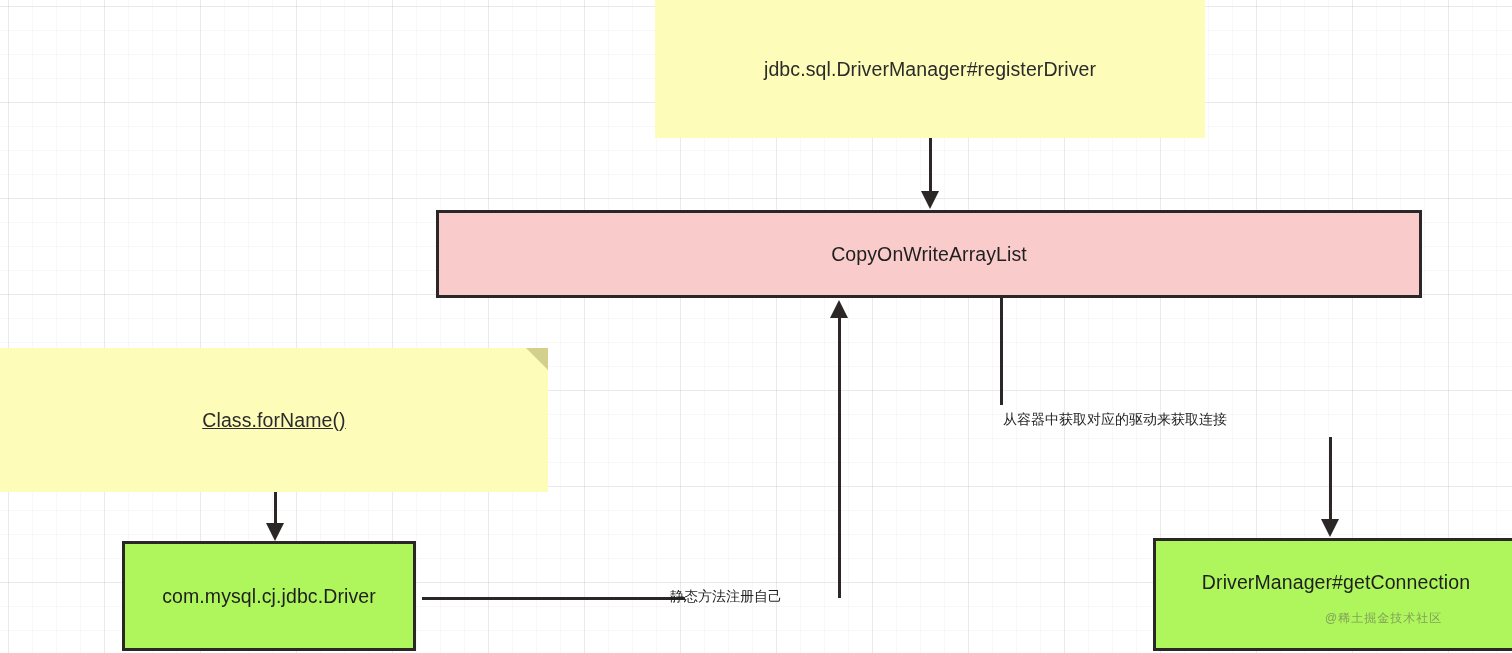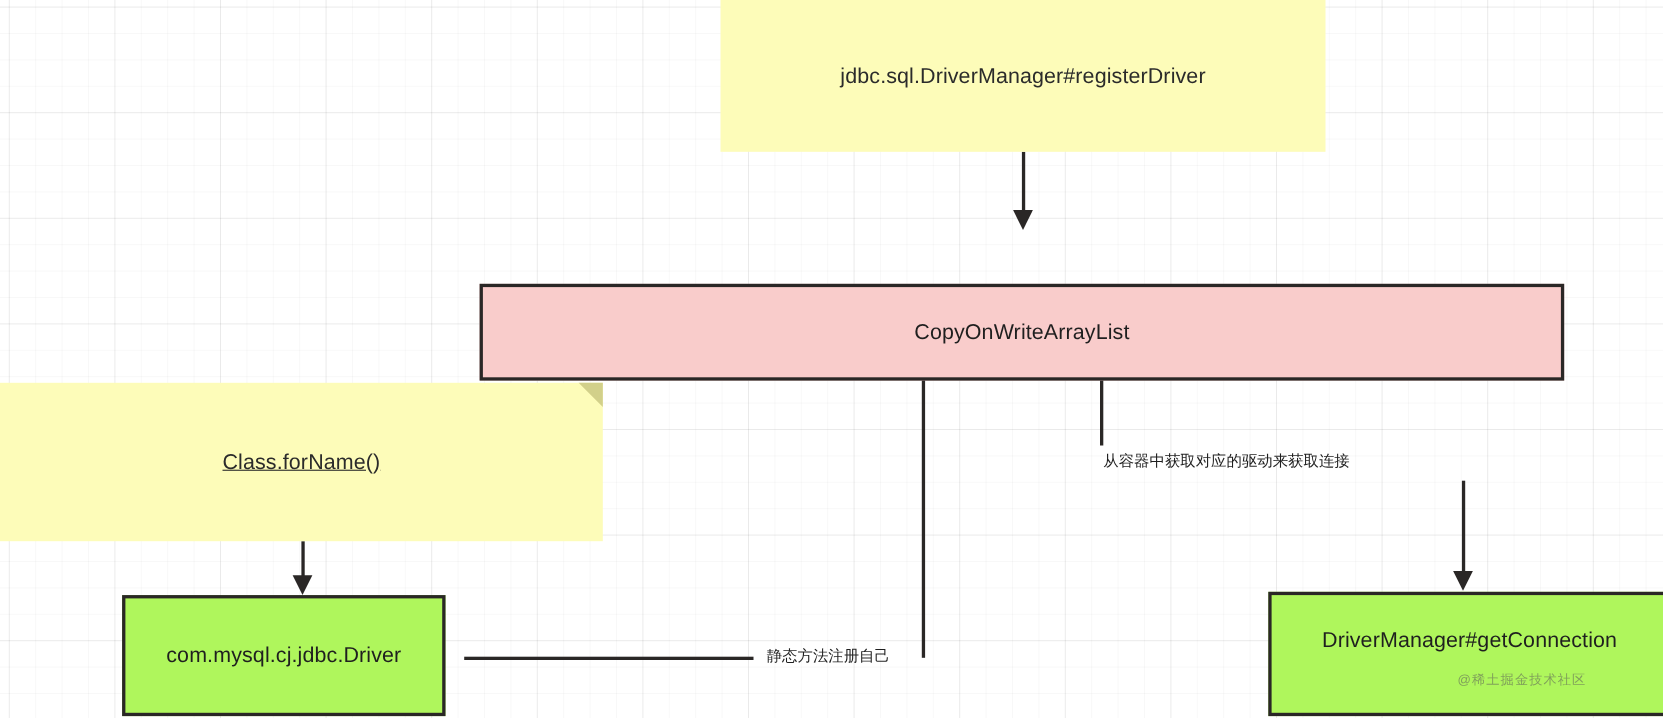--- a/index.html
+++ b/index.html
@@ -124,39 +124,39 @@
   <div class="arrowhead arrow-down" style="left:266px; top:523px;"></div>
 
   <div class="conn hline" style="left:422px; top:597px; width:263px;"></div>
   <div class="conn vline" style="left:838px; top:318px; height:280px;"></div>
   <div class="arrowhead arrow-up" style="left:830px; top:300px;"></div>
 
   <div class="conn vline" style="left:1000px; top:297px; height:108px;"></div>
   <div class="conn vline" style="left:1329px; top:437px; height:85px;"></div>
   <div class="arrowhead arrow-down" style="left:1321px; top:519px;"></div>
 
-  <div class="edge-label" style="left:697px; top:589px;">静态方法注册自己</div>
+  <div class="edge-label" style="left:670px; top:589px;">静态方法注册自己</div>
 
   <div class="edge-label" style="left:1003px; top:412px;">从容器中获取对应的驱动来获取连接</div>
 
   <div class="node note" style="left:655px; top:-36px; width:550px; height:174px;">
     <span style="transform:translateY(18px);">jdbc.sql.DriverManager#registerDriver</span>
 
   </div>
 
-  <div class="node boxed pink" style="left:436px; top:210px; width:986px; height:88px;margin-top:48px;">
+  <div class="node boxed pink" style="left:436px; top:210px; width:986px; height:88px;">
     <span>CopyOnWriteArrayList</span>
   </div>
 
   <div class="node note" style="left:-38px; top:348px; width:586px; height:144px;">
     <span style="transform:translateX(19px);text-decoration:underline;">Class.forName()</span>
     <span class="fold"></span>
   </div>
 
-  <div class="node boxed green" style="left:111px; top:541px; width:294px; height:110px;">
+  <div class="node boxed green" style="left:122px; top:541px; width:294px; height:110px;">
     <span>com.mysql.cj.jdbc.Driver</span>
   </div>
 
   <div class="node boxed green" style="left:1153px; top:538px; width:366px; height:113px;">
     <span style="transform:translateY(-12px);">DriverManager#getConnection</span>
   </div>
 
   <div class="watermark" style="left:1325px; top:610px;">@稀土掘金技术社区</div>
 
 </div>

